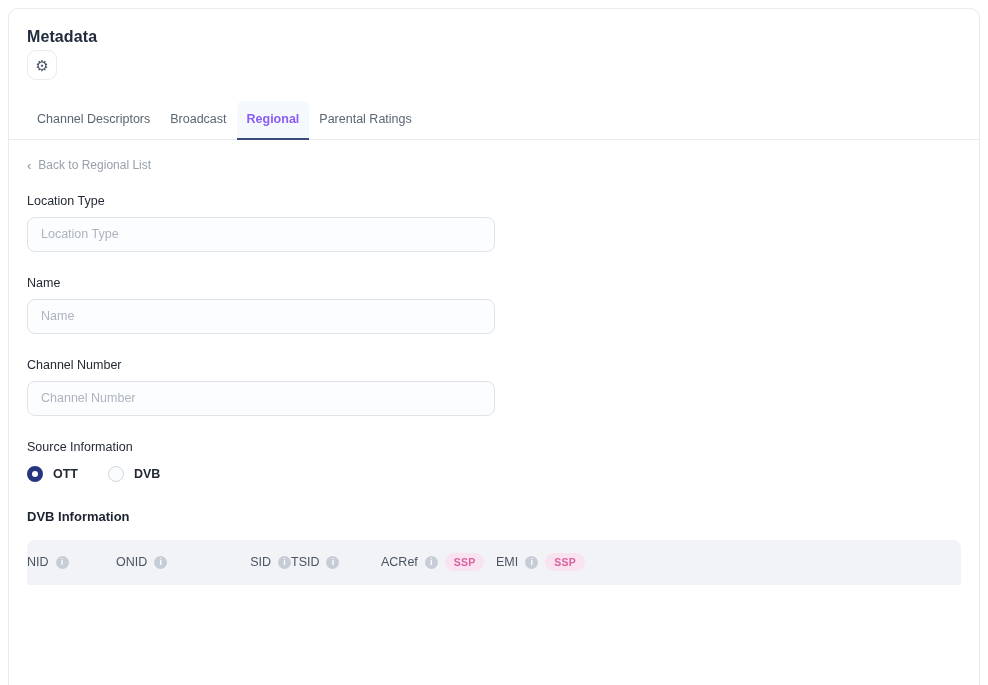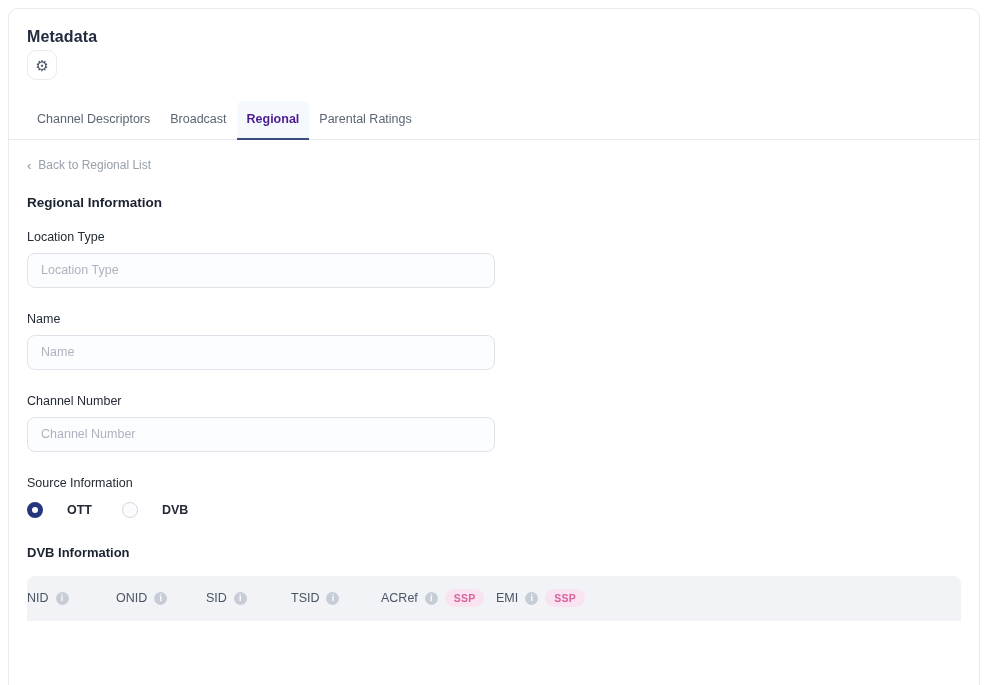--- a/index.html
+++ b/index.html
@@ -24,21 +24,21 @@
   .tabs {
     display: flex; align-items: flex-end; margin-top: 21px;
     padding: 0 18px; border-bottom: 1px solid #e9ebef;
   }
   .tab {
     padding: 11px 10px 12px; font-size: 12.5px; color: #5b6573;
     cursor: pointer; white-space: nowrap; border-bottom: 2px solid transparent;
     margin-bottom: -1px;
   }
   .tab.active {
-    color: #4c1d95; background: #f5f8fd; border-bottom: 2px solid #3c4b7e;
+    color: #8b5cf6; background: #f5f8fd; border-bottom: 2px solid #3c4b7e;
     font-weight: 600; border-top-left-radius: 6px; border-top-right-radius: 6px;
   }
   .content { padding: 0 18px; }
   .back-link {
     display: inline-flex; align-items: center; gap: 7px; margin-top: 18px;
     font-size: 12px; color: #97a0ab; cursor: pointer; text-decoration: none;
   }
   .back-chevron { font-size: 13px; line-height: 1; color: #8b94a0; }
   .section-title { margin-top: 21px; font-size: 13.5px; font-weight: bold; color: #1c2330; }
   .form { margin-top: 20px; }
@@ -48,21 +48,21 @@
   .text-input {
     width: 468px; height: 35px; padding: 0 13px; font-size: 12.5px;
     font-family: "Liberation Sans", sans-serif;
     color: #2a3340; background: #fcfdfe; border: 1px solid #dfe3e9; border-radius: 8px;
     outline: none;
   }
   .text-input::placeholder { color: #adb4bf; }
   .radio-field { margin-bottom: 0; }
   .radio-field .field-label { margin-bottom: 12px; }
   .radio-row { display: flex; align-items: center; gap: 30px; }
-  .radio-opt { display: flex; align-items: center; gap: 24px; cursor: pointer; }
+  .radio-opt { display: flex; align-items: center; gap: 10px; cursor: pointer; }
   .radio-opt span.opt-label { font-size: 12.5px; font-weight: 600; color: #232a36; }
   .radio { width: 16px; height: 16px; border-radius: 50%; background: #ffffff; }
   .radio.selected { border: 5px solid #27357e; }
   .radio.unselected { border: 1.5px solid #d3d8de; background: #fbfcfd; }
   .dvb-header { display: flex; justify-content: space-between; align-items: flex-start; margin-top: 27px; }
   .dvb-title { font-size: 13px; font-weight: bold; color: #1c2330; }
   .add-dvb-btn {
     padding: 8px 15px; font-size: 12.5px; color: #2a313b; background: #ffffff;
     font-family: "Liberation Sans", sans-serif;
     border: 1px solid #dde1e7; border-radius: 8px; cursor: pointer;
@@ -70,21 +70,21 @@
   }
   .dvb-table { margin-top: 16px; border-radius: 8px 8px 0 0; }
   .thead {
     display: flex; align-items: center; height: 45px; background: #f1f3f6;
     border-radius: 8px 8px 0 0;
   }
   .th { display: flex; align-items: center; gap: 7px; font-size: 12.5px; color: #4a5462; }
   .col-uid  { flex: 0 0 235px; padding-left: 12px; }
   .col-nid  { flex: 0 0 89px; }
   .col-onid { flex: 0 0 90px; }
-  .col-sid  { flex: 0 0 85px; }
+  .col-sid  { flex: 0 0 85px; justify-content: flex-end; }
   .col-tsid { flex: 0 0 90px; }
   .col-acref{ flex: 0 0 115px; }
   .col-emi  { flex: 1; }
   .info-icon {
     width: 13px; height: 13px; border-radius: 50%; background: #c7cdd6;
     color: #ffffff; font-size: 9px; font-weight: bold; line-height: 13px;
     text-align: center; font-style: normal; cursor: pointer; flex: 0 0 auto;
   }
   .ssp-badge {
     background: #fae3f0; color: #d9639e; font-size: 10.5px; font-weight: 600;
@@ -110,21 +110,20 @@
     <div class="tab">Parental Ratings</div>
   </div>
 
   <div class="content">
 
     <a class="back-link">
       <span class="back-chevron">‹</span>
       <span>Back to Regional List</span>
     </a>
 
-    <div class="section-title">Regional Information</div>
 
     <div class="form">
 
 
       <div class="field">
         <label class="field-label">Location Type</label>
         <input class="text-input" type="text" placeholder="Location Type" style="">
       </div>
 
       <div class="field">

